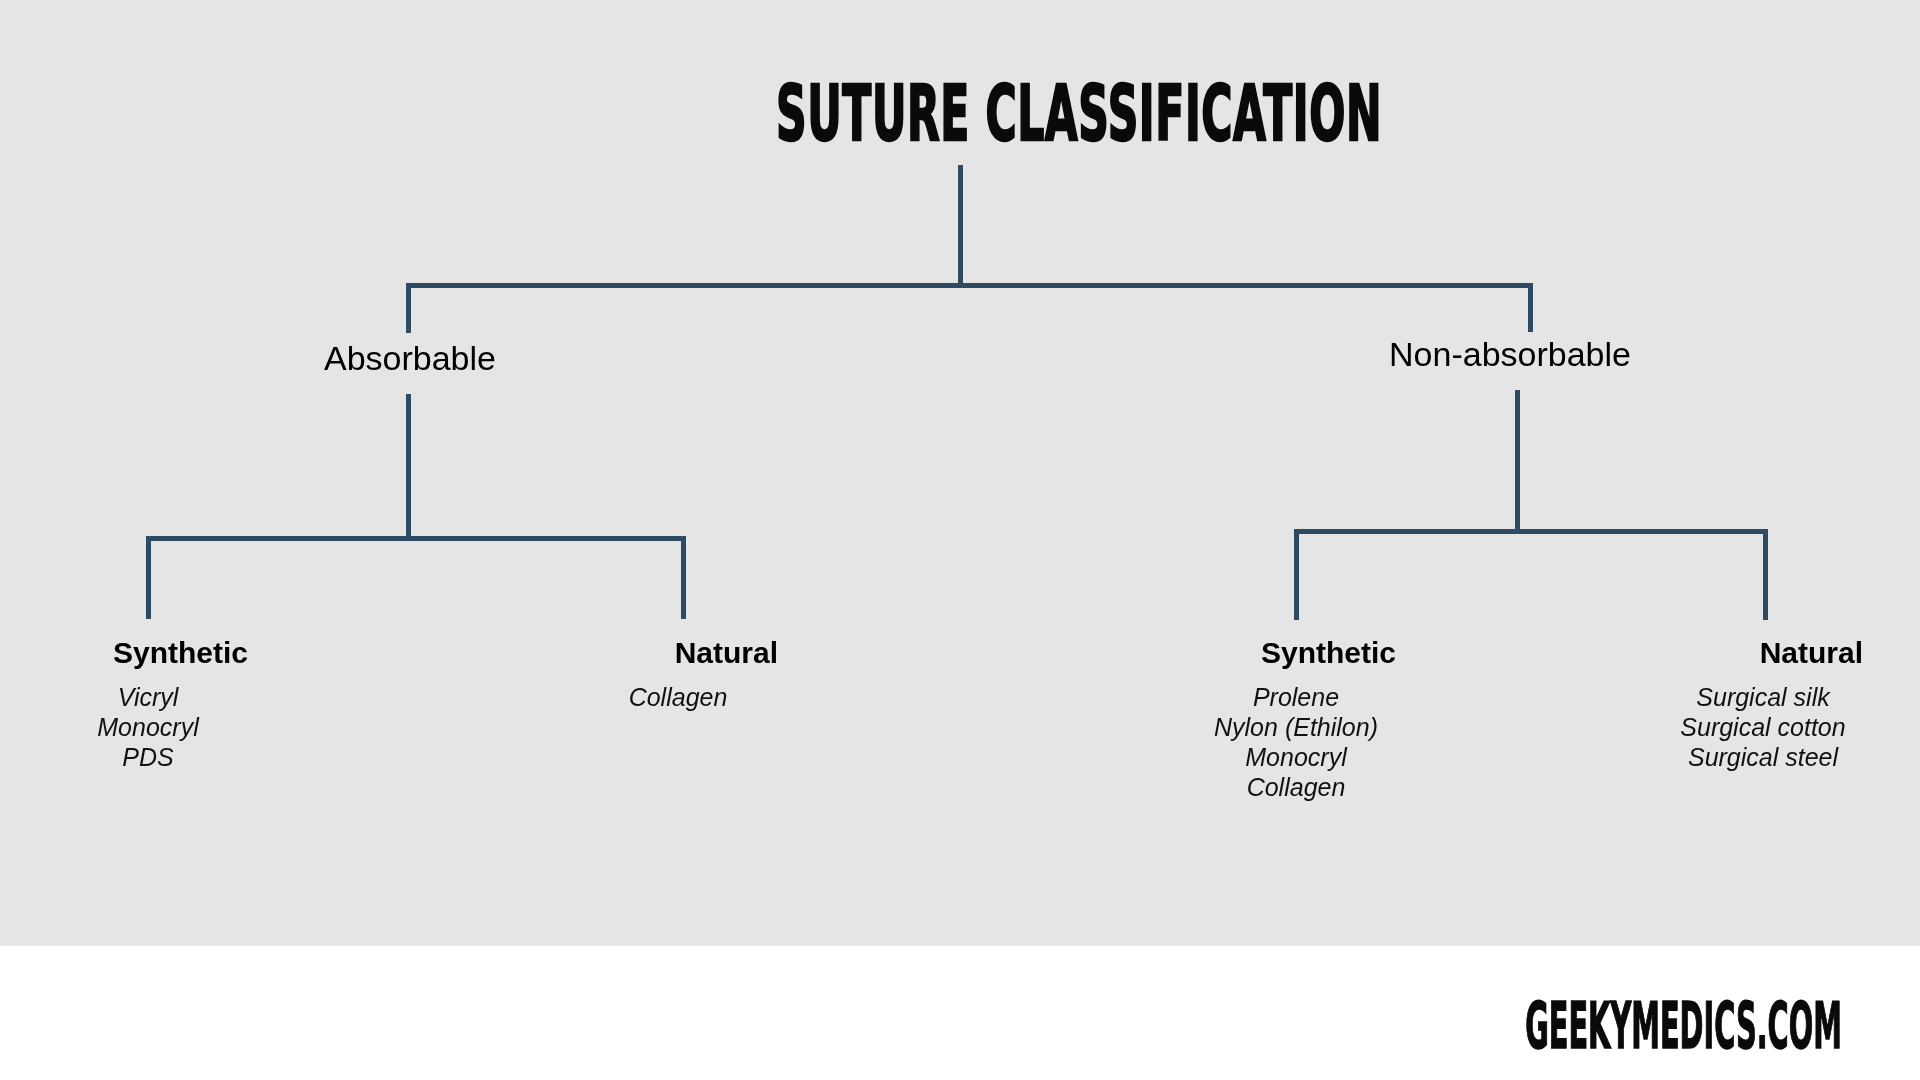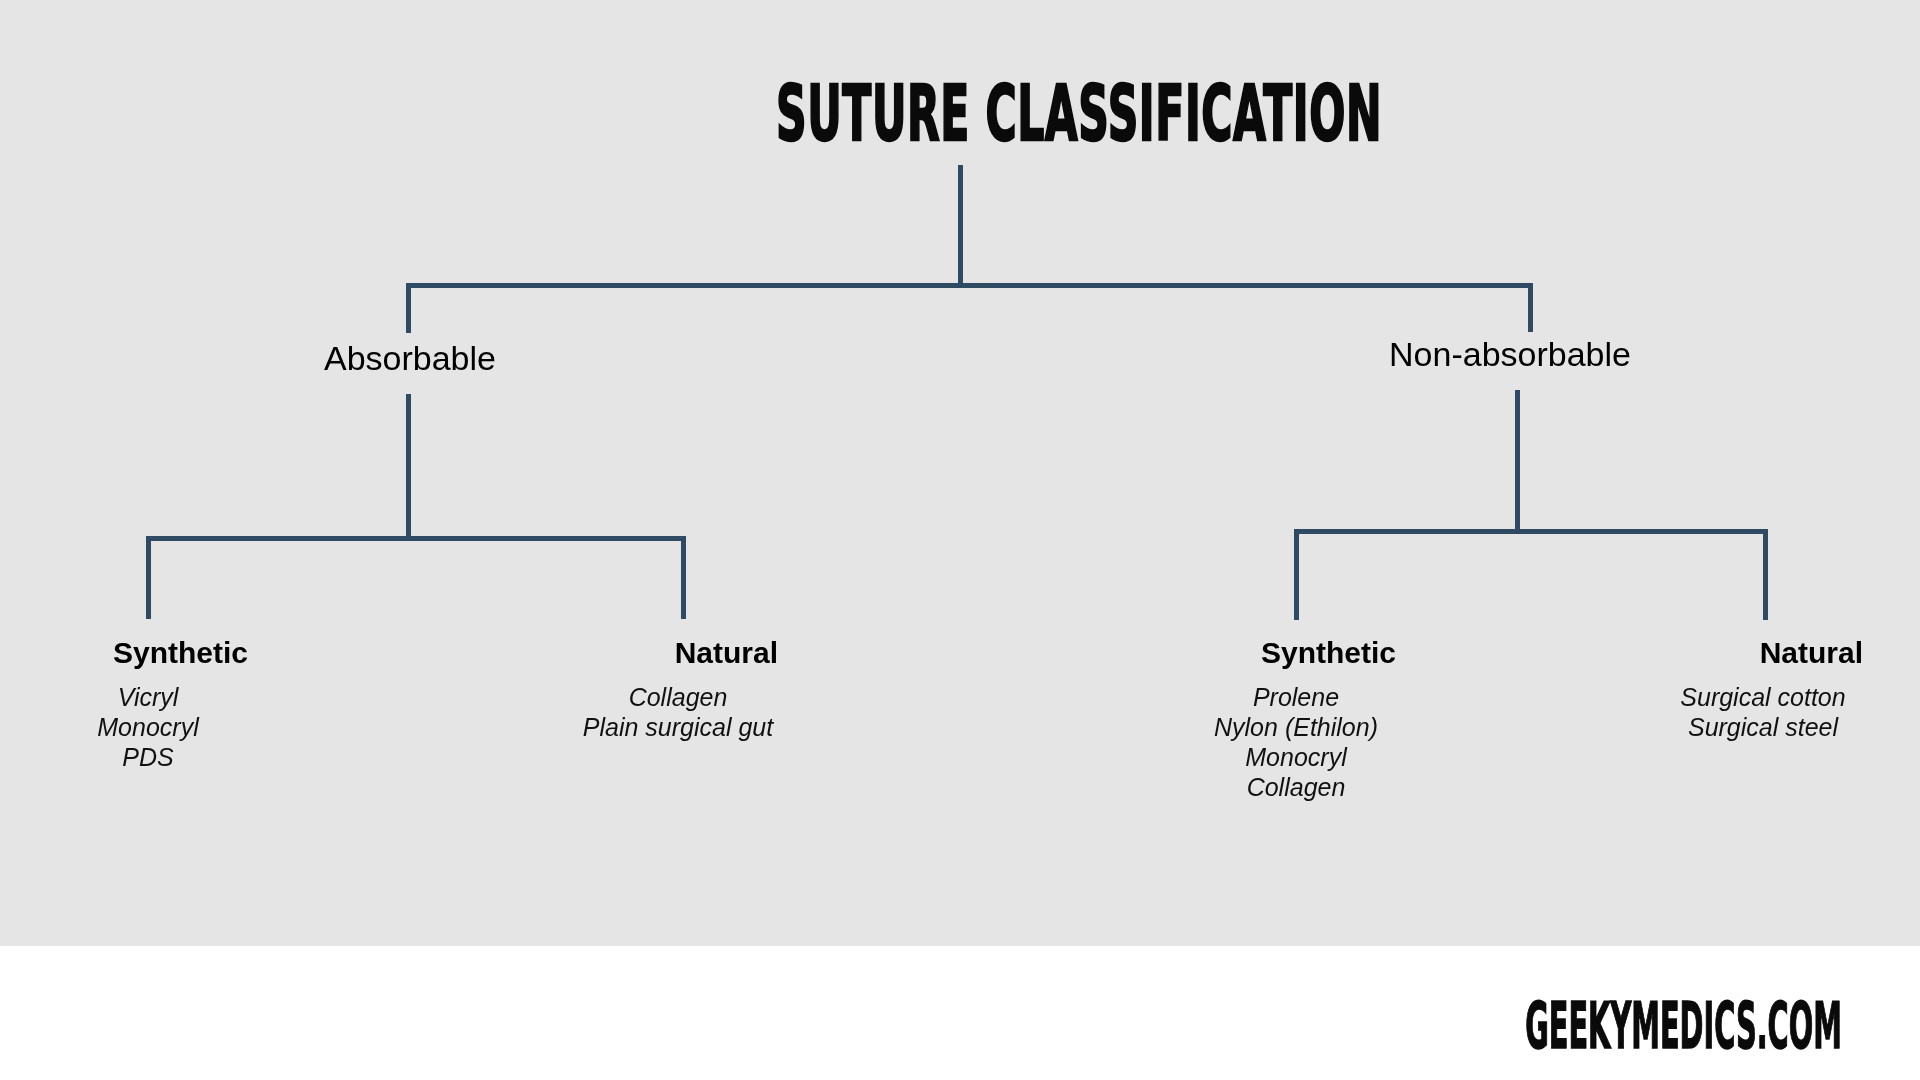--- a/index.html
+++ b/index.html
@@ -119,32 +119,32 @@
   <div class="group-label" style="left:48px; top:636px; width:200px;">Synthetic</div>
   <div class="item-list" style="left:-2px; top:682px; width:300px;">
     <div>Vicryl</div>
     <div>Monocryl</div>
     <div>PDS</div>
   </div>
 
   <div class="group-label" style="left:578px; top:636px; width:200px;">Natural</div>
   <div class="item-list" style="left:528px; top:682px; width:300px;">
     <div>Collagen</div>
-    <div>Plain surgical gut</div>
   </div>
 
   <div class="group-label" style="left:1196px; top:636px; width:200px;">Synthetic</div>
   <div class="item-list" style="left:1146px; top:682px; width:300px;">
     <div>Prolene</div>
     <div>Nylon (Ethilon)</div>
     <div>Monocryl</div>
     <div>Collagen</div>
   </div>
 
   <div class="group-label" style="left:1663px; top:636px; width:200px;">Natural</div>
   <div class="item-list" style="left:1613px; top:682px; width:300px;">
+    <div>Surgical silk</div>
     <div>Surgical cotton</div>
     <div>Surgical steel</div>
   </div>
 
   <div class="watermark">GEEKYMEDICS.COM</div>
 
 </div>
 
 </body></html>

